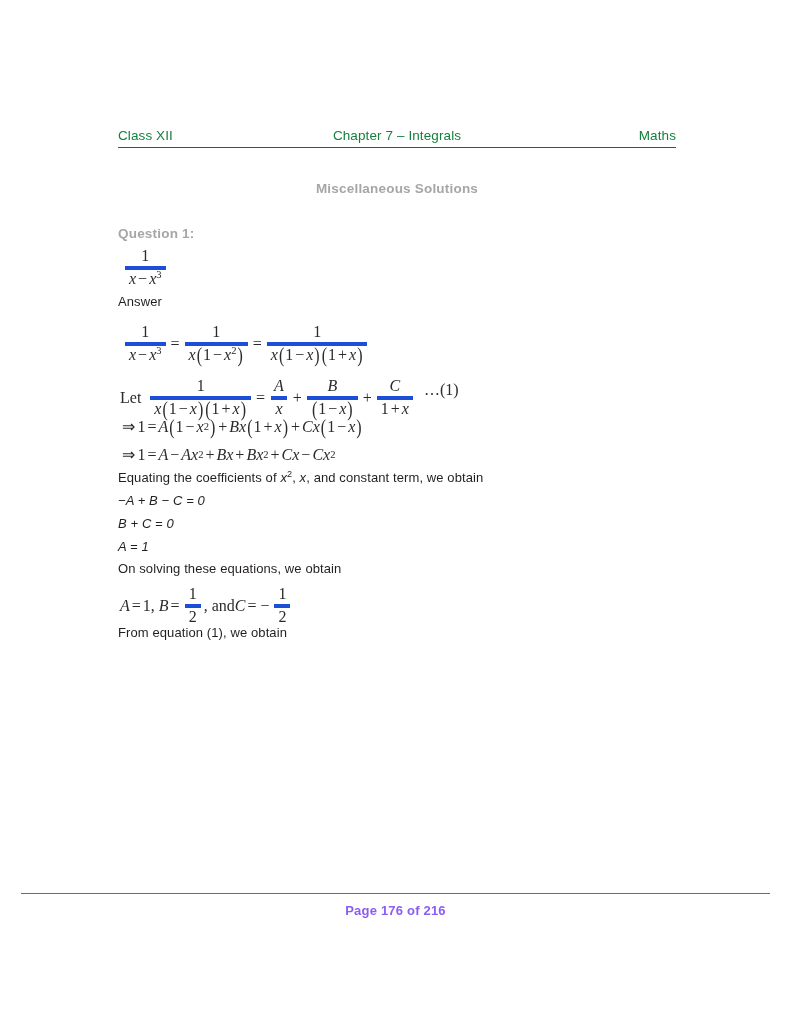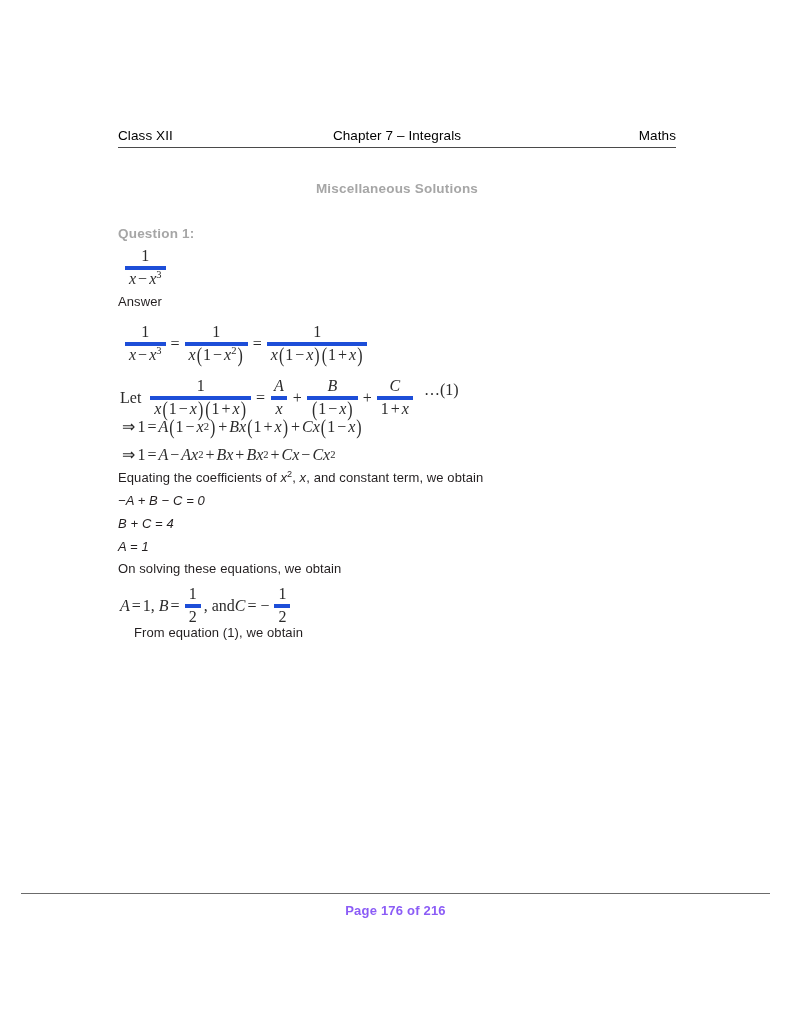--- a/index.html
+++ b/index.html
@@ -19,21 +19,21 @@
   
   .header {
     position: absolute;
     left: 118px;
     top: 128px;
     width: 558px;
     display: flex;
     justify-content: space-between;
     align-items: baseline;
     font-size: 13.5px;
-    color: #000000;
+    color: #15803d;
     letter-spacing: 0.1px;
   }
   .header .center {
     position: absolute;
     left: 0;
     right: 0;
     text-align: center;
   }
   .header-rule {
     position: absolute;
@@ -309,21 +309,21 @@
     <span class="mi">C</span>
       <span class="mi">x</span>
       <span class="sup-n">2</span>
   </div>
 
   <div class="body-line" style="top:470px;">
     <span>Equating the coefficients of </span><span class="var">x</span><span class="sup-small">2</span><span>, </span><span class="var">x</span><span>, and constant term, we obtain</span>
   </div>
 
   <div class="body-line" style="top:493px; font-style:italic;">−A + B − C = 0</div>
-  <div class="body-line" style="top:516px; font-style:italic;">B + C = 4</div>
+  <div class="body-line" style="top:516px; font-style:italic;">B + C = 0</div>
   <div class="body-line" style="top:539px; font-style:italic;">A = 1</div>
 
   <div class="body-line" style="top:561px;">On solving these equations, we obtain</div>
 
   <div class="math" style="left:120px; top:586px; font-size:16px;">
     <span class="mi">A</span>
     <span class="mo">=</span>
     <span class="mn">1</span>
       <span class="mn">,</span>
     <span class="mi" style="padding-left:4px;">B</span>
@@ -335,18 +335,18 @@
     <span class="mn">, and </span>
     <span class="mi">C</span>
     <span class="mo">=</span>
     <span class="mo">−</span>
     <span class="frac">
       <span class="num mn">1</span>
       <span class="den mn">2</span>
     </span>
   </div>
 
-  <div class="body-line" style="top:625px;margin-left:16px;">From equation (1), we obtain</div>
+  <div class="body-line" style="top:625px;">From equation (1), we obtain</div>
 
   <div class="footer-rule"></div>
   <div class="footer-text">Page 176 of 216</div>
 
 </div>
 
 </body></html>

